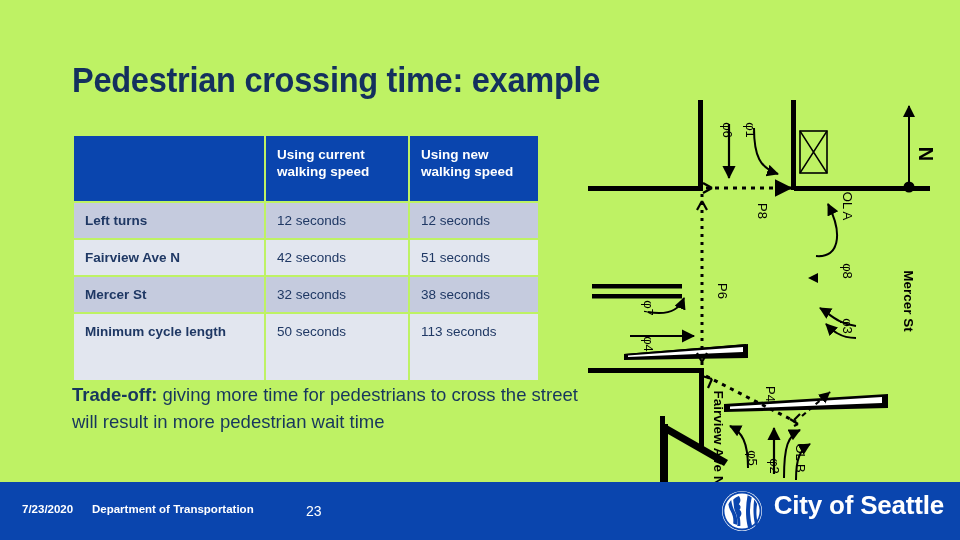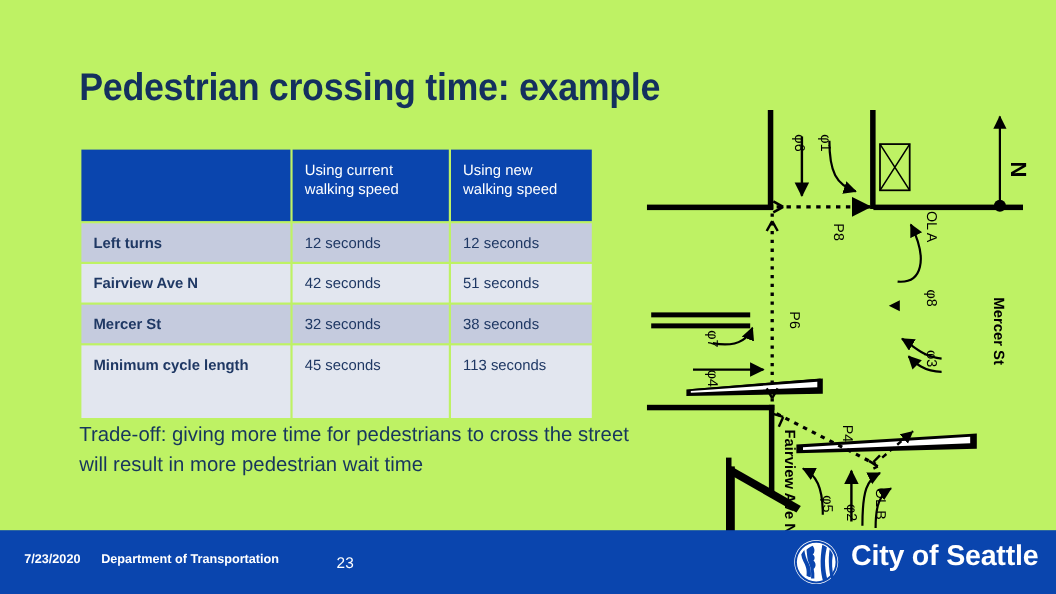--- a/index.html
+++ b/index.html
@@ -38,40 +38,40 @@
     line-height:17px;
     color:#1F3864;
   }
   .col-a{width:190px;}
   .col-b{width:142px;}
   .col-c{width:128px;}
 
   .hdr td{
     background:#0A45AE;
     color:#ffffff;
-    font-weight:normal;
+    font-weight:bold;
     height:46px;
     padding-top:10px;
   }
   .hdr td.blank{background:#0A45AE;}
 
   .row-dark td{background:#C5CBDE;}
   .row-light td{background:#E2E6EF;}
   .row-h{height:21px;}
   .row-tall td{height:48px;}
   .lbl{font-weight:bold;}
   .val{font-weight:normal;}
 
   
   .tradeoff{
     position:absolute;left:72px;top:381px;width:520px;
     font-size:18.5px;line-height:27px;
     color:#17365D;
   }
-  .tradeoff b{font-weight:normal;}
+  .tradeoff b{font-weight:bold;}
 
   
   .footer{
     position:absolute;left:0;bottom:0;width:960px;height:58px;
     background:#0A45AE;
     margin-top:20px;
   }
   .footer .fdate{
     position:absolute;left:22px;top:21px;
     font-size:11.5px;font-weight:bold;color:#ffffff;
@@ -129,21 +129,21 @@
         <td class="val">42 seconds</td>
         <td class="val">51 seconds</td>
       </tr>
       <tr class="row-dark row-h">
         <td class="lbl">Mercer St</td>
         <td class="val">32 seconds</td>
         <td class="val">38 seconds</td>
       </tr>
       <tr class="row-light row-tall">
         <td class="lbl">Minimum cycle length</td>
-        <td class="val">45 seconds</td>
+        <td class="val">50 seconds</td>
         <td class="val">113 seconds</td>
       </tr>
     </tbody>
   </table>
 
   <div class="tradeoff">
     <b>Trade-off:</b><span> giving more time for pedestrians to cross the street will result in more pedestrian wait time</span>
   </div>
 
   <div class="diagram">

